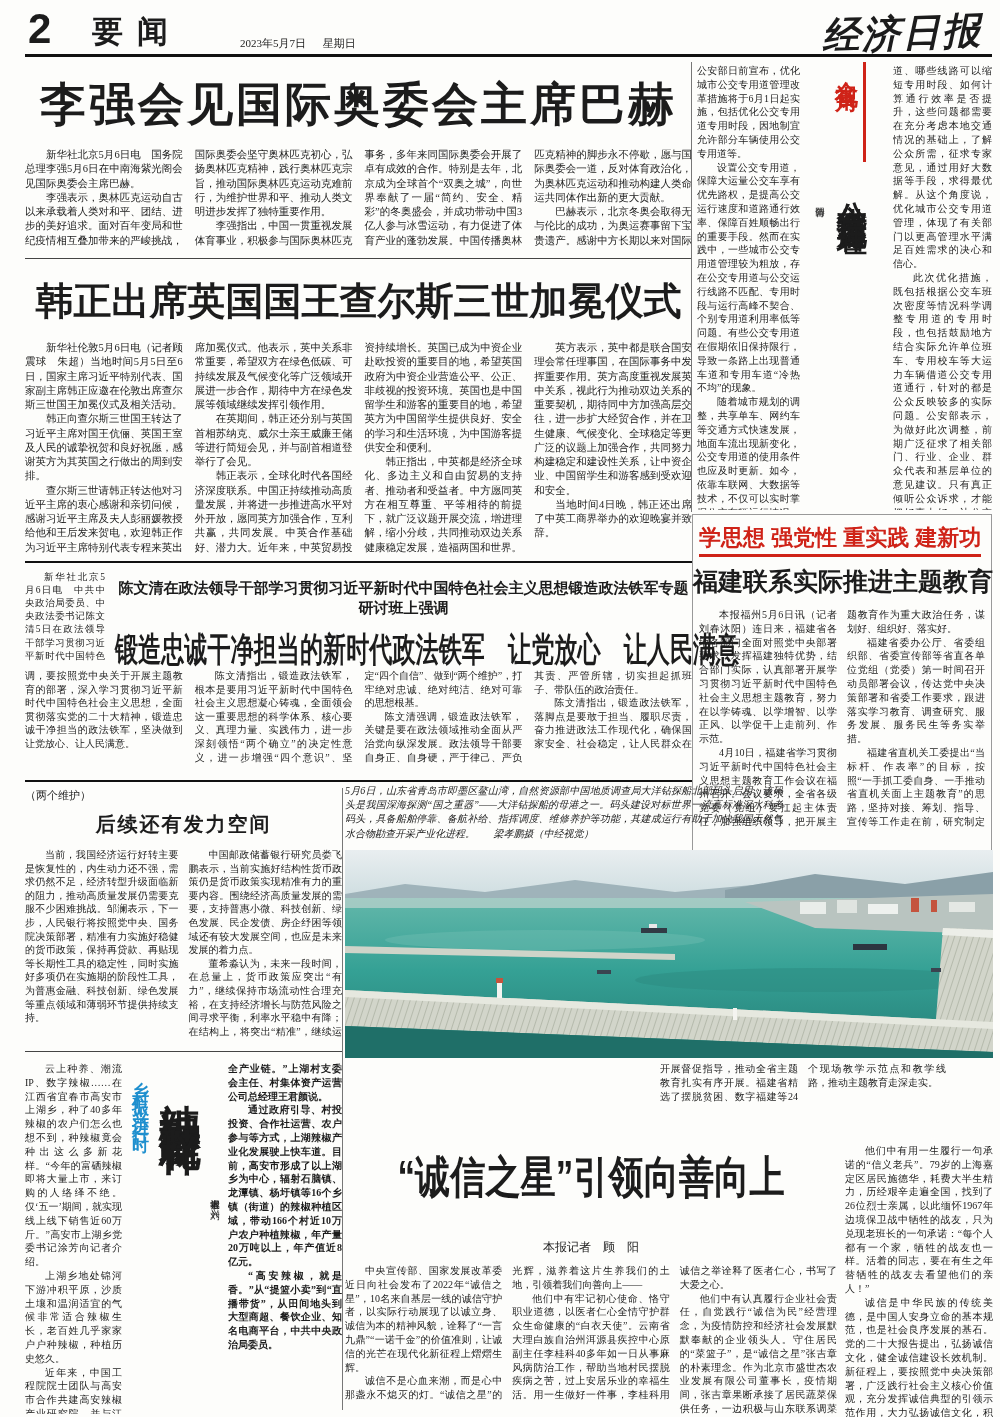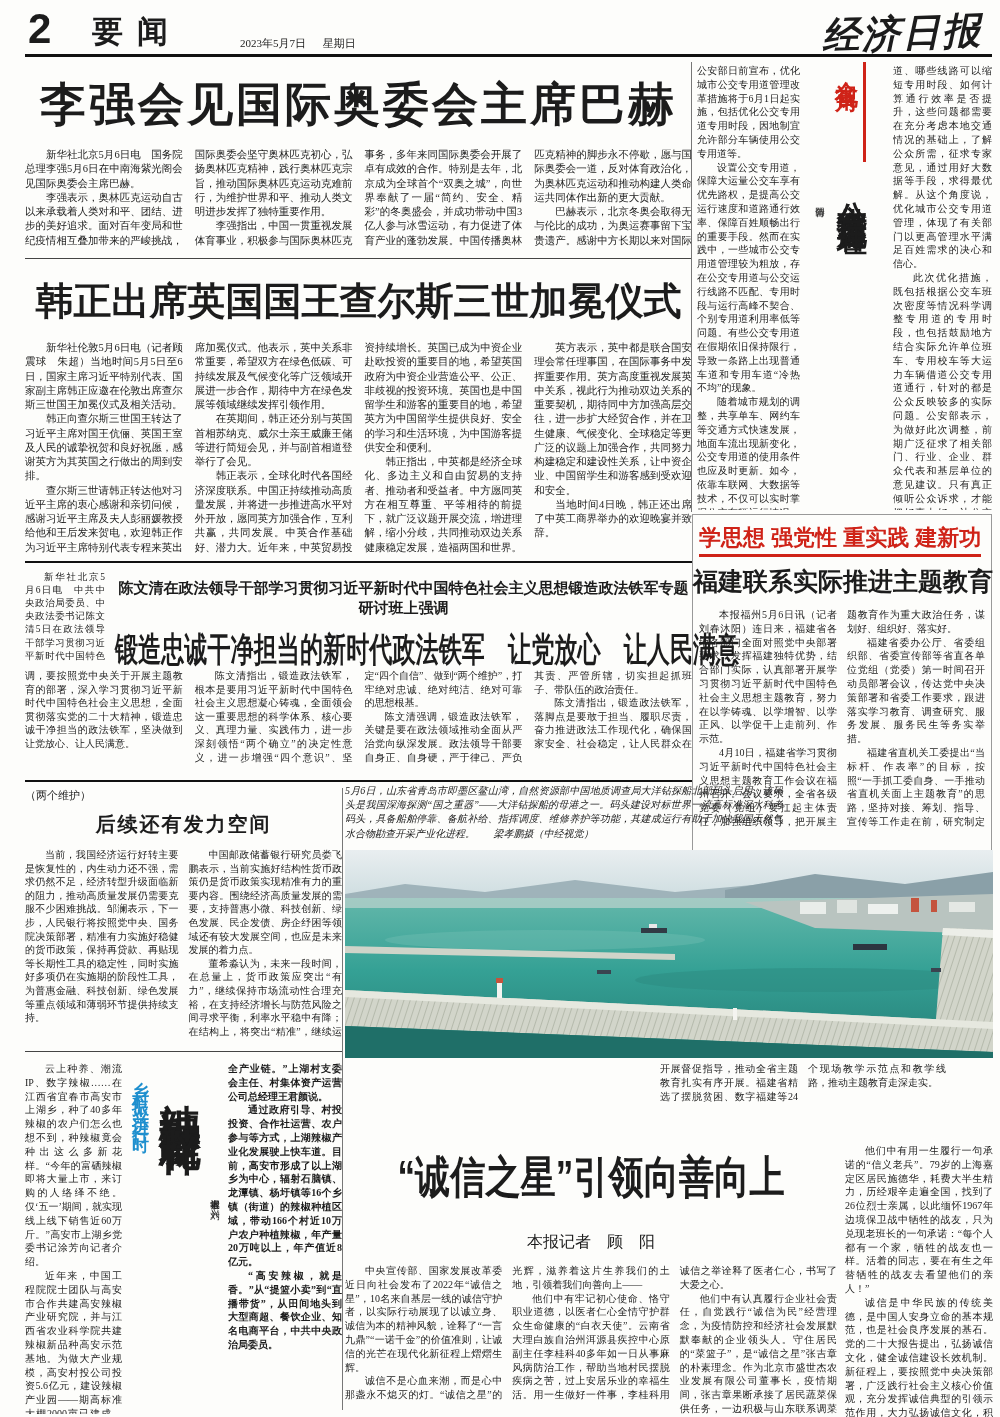--- a/index.html
+++ b/index.html
@@ -25,21 +25,21 @@
   .hl-li{font-size:46px;font-weight:bold;letter-spacing:3px;white-space:nowrap;}
   .hl-han{font-size:38px;font-weight:bold;white-space:nowrap;}
   .kicker{font-size:15px;font-weight:bold;line-height:1.35;}
   .hl-chen{font-size:34px;font-weight:bold;white-space:nowrap;display:inline-block;
            transform:scaleX(0.68);transform-origin:left center;}
   .hl-houxu{font-size:20px;font-weight:bold;letter-spacing:2px;}
   .hl-fujian{font-size:25px;font-weight:bold;white-space:nowrap;}
   .banner-red{font-size:22px;font-weight:bold;white-space:nowrap;padding-bottom:4px;border-bottom:3px solid;}
   .hl-chengxin{font-size:44px;font-weight:bold;white-space:nowrap;display:inline-block;
                transform:scaleX(0.8);transform-origin:center;}
-  .byline{font-size:16px;}
+  .byline{font-size:12px;margin-top:7px;}
   
   .jin-label{font-size:23px;font-weight:bold;letter-spacing:4px;line-height:1;}
   .jin-hl{font-size:30px;font-weight:bold;letter-spacing:3px;line-height:1;}
   .jin-author{font-size:9.5px;color:#333;}
   .small-col{font-size:10px;line-height:1.38;text-align:justify;overflow:hidden;}
   .small-col p{margin:0;text-indent:2em;}
   
   .tag-blue{font-size:17px;font-weight:bold;letter-spacing:9px;}
   .hl-lajiao{font-size:42px;font-weight:bold;letter-spacing:5px;line-height:1;}
   .caption{font-size:10px;line-height:1.42;text-align:justify;font-style:italic;}
@@ -213,20 +213,21 @@
         <p>当前，我国经济运行好转主要是恢复性的，内生动力还不强，需求仍然不足，经济转型升级面临新的阻力，推动高质量发展仍需要克服不少困难挑战。邹澜表示，下一步，人民银行将按照党中央、国务院决策部署，精准有力实施好稳健的货币政策，保持再贷款、再贴现等长期性工具的稳定性，同时实施好多项仍在实施期的阶段性工具，为普惠金融、科技创新、绿色发展等重点领域和薄弱环节提供持续支持。</p>
         <p>中国邮政储蓄银行研究员娄飞鹏表示，当前实施好结构性货币政策仍是货币政策实现精准有力的重要内容。围绕经济高质量发展的需要，支持普惠小微、科技创新、绿色发展、民企发债、房企纾困等领域还有较大发展空间，也应是未来发展的着力点。</p>
         <p>董希淼认为，未来一段时间，在总量上，货币政策应突出“有力”，继续保持市场流动性合理充裕，在支持经济增长与防范风险之间寻求平衡，利率水平稳中有降；在结构上，将突出“精准”，继续运用结构性货币政策中的长期性工具，加大对科技创新、小微企业、绿色发展、乡村振兴等的支持。同时，要加强宏观经济政策统筹协调，实现货币政策、财政政策和产业政策协同发力、综合施策，推动经济社会加快恢复发展。</p>
       </div>
   </div>
   <div class="abs rule" style="left:25px;top:1051px;width:317px;height:1px;background:#444;"></div>
 
   <div class="abs" style="left:25px;top:1062px;width:317px;height:352px;display:flex;gap:7px;overflow:hidden;">
     <div class="small-col" style="width:97px;height:352px;flex:none;">
         <p>云上种养、潮流IP、数字辣椒……在江西省宜春市高安市上湖乡，种了40多年辣椒的农户们怎么也想不到，种辣椒竟会种出这么多新花样。“今年的富硒辣椒即将大量上市，来订购的人络绎不绝。仅‘五一’期间，就实现线上线下销售近60万斤。”高安市上湖乡党委书记涂芳向记者介绍。</p>
+        <p>上湖乡地处锦河下游冲积平原，沙质土壤和温润适宜的气候非常适合辣椒生长，老百姓几乎家家户户种辣椒，种植历史悠久。</p>
         <p>近年来，中国工程院院士团队与高安市合作共建高安辣椒产业研究院，并与江西省农业科学院共建辣椒新品种高安示范基地。为做大产业规模，高安村投公司投资5.6亿元，建设辣椒产业园——期高标准大棚2000亩已建成，完善了集种苗繁育、冷链物流、精深加工于一体的蔬菜种植加工厂等</p>
       </div>
     <div class="vert tag-blue" style="color:#1e8fce;height:300px;flex:none;padding-top:6px;">乡村振兴进行时</div>
     <div class="vert hl-lajiao sans" style="height:348px;flex:none;padding-top:8px;">辣椒种出新花样</div>
     <div class="vert" style="font-size:9.5px;height:170px;flex:none;margin-top:130px;">本报记者　刘兴</div>
     <div class="small-col cont" style="flex:1;height:352px;font-weight:bold;">
         <p>全产业链。”上湖村支委会主任、村集体资产运营公司总经理王君颜说。</p>
         <p>通过政府引导、村投投资、合作社运营、农户参与等方式，上湖辣椒产业化发展驶上快车道。目前，高安市形成了以上湖乡为中心，辐射石脑镇、龙潭镇、杨圩镇等16个乡镇（街道）的辣椒种植区域，带动166个村近10万户农户种植辣椒，年产量20万吨以上，年产值近8亿元。</p>
         <p>“高安辣椒，就是香。”从“提篮小卖”到“直播带货”，从田间地头到大型商超、餐饮企业、知名电商平台，中共中央政治局委员。</p>
       </div>

